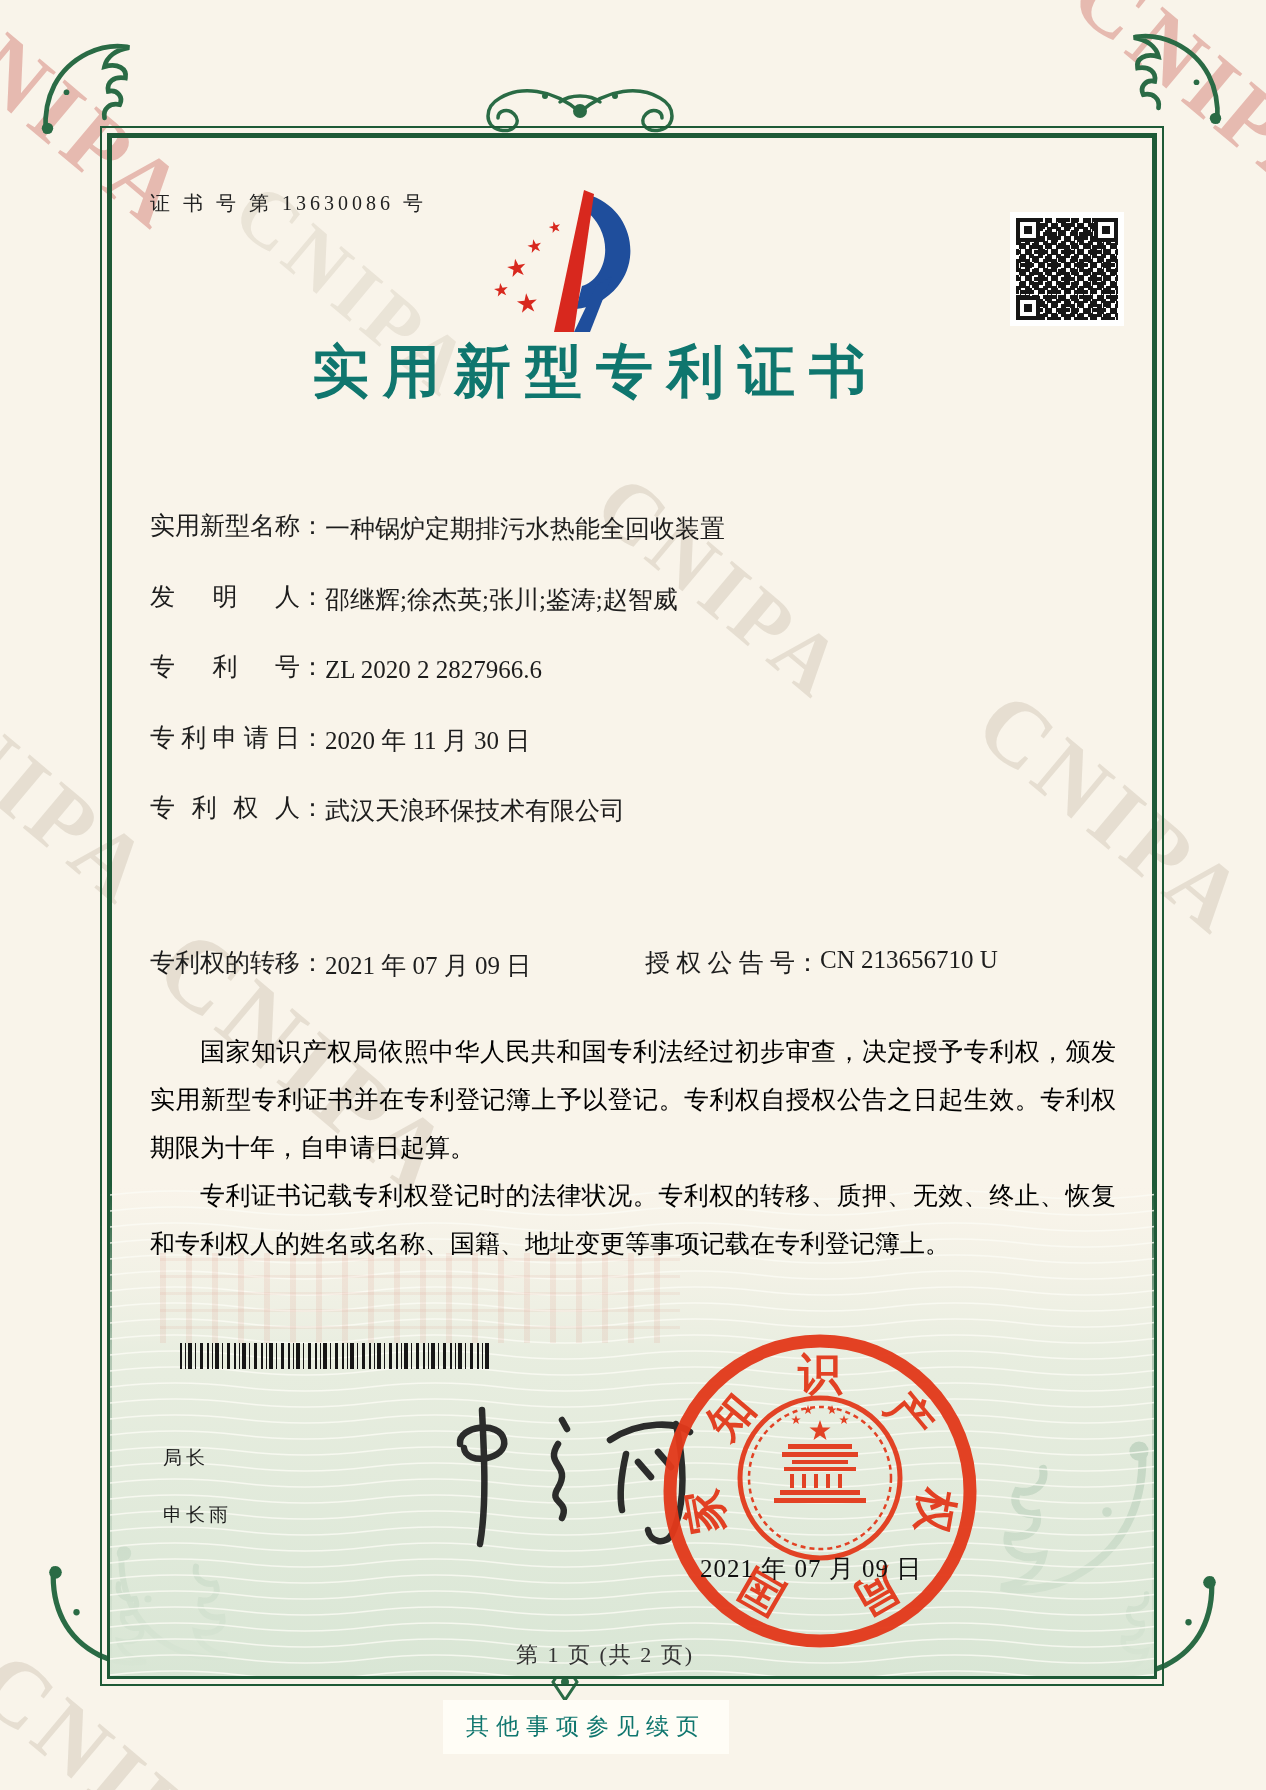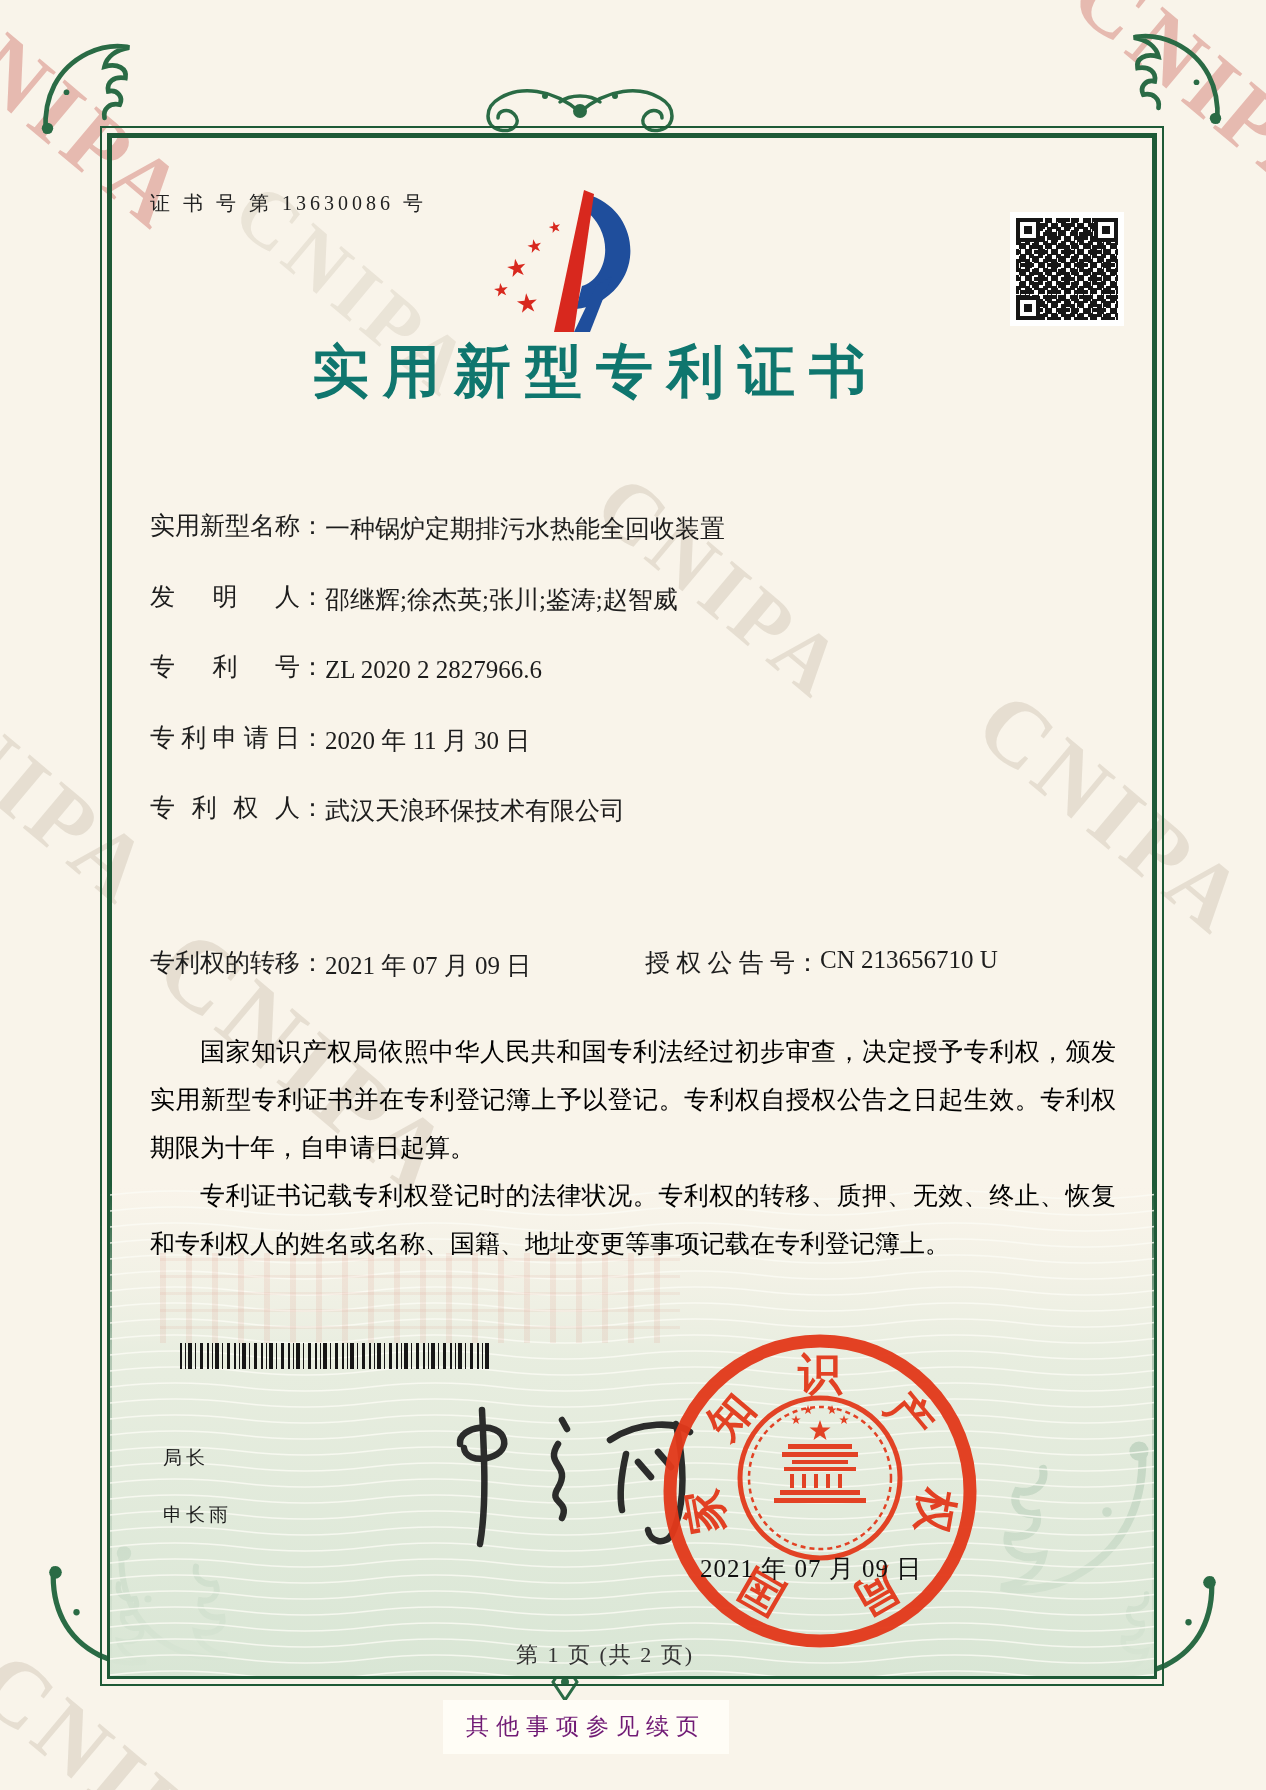--- a/index.html
+++ b/index.html
@@ -46,21 +46,21 @@
         transparent 16px 20px,#161616 20px 23px,transparent 23px 27px);}
 
   .director{position:absolute;left:163px;font-size:19px;letter-spacing:4px;color:#1b1b1b;
             font-family:"Liberation Sans","DejaVu Sans",sans-serif;}
 
   .seal-date{position:absolute;left:700px;top:1552px;font-size:25px;color:#111;letter-spacing:1px;}
 
   .page-no{position:absolute;left:455px;top:1640px;width:300px;text-align:center;font-size:22px;color:#333;letter-spacing:2px;}
 
   .note-box{position:absolute;left:443px;top:1700px;width:286px;height:54px;background:#fffdf6;
-            text-align:center;line-height:54px;font-size:23px;letter-spacing:7px;color:#701a75;}
+            text-align:center;line-height:54px;font-size:23px;letter-spacing:7px;color:#0f766e;}
 
   
   .qr{position:absolute;left:1010px;top:212px;width:102px;height:102px;background:#fff;padding:6px;}
   .qr-grid{position:relative;width:102px;height:102px;
      background:repeating-conic-gradient(#161616 0 25%,transparent 0 50%) 0 0/9px 9px,
                 repeating-conic-gradient(#161616 0 25%,transparent 0 50%) 3px 5px/13px 13px;}
   .finder{position:absolute;width:16px;height:16px;border:4px solid #161616;background:#fff;}
   .finder:after{content:"";position:absolute;left:4px;top:4px;width:8px;height:8px;background:#161616;}
   .f-tl{left:0;top:0;} .f-tr{right:0;top:0;} .f-bl{left:0;bottom:0;}
 </style>

